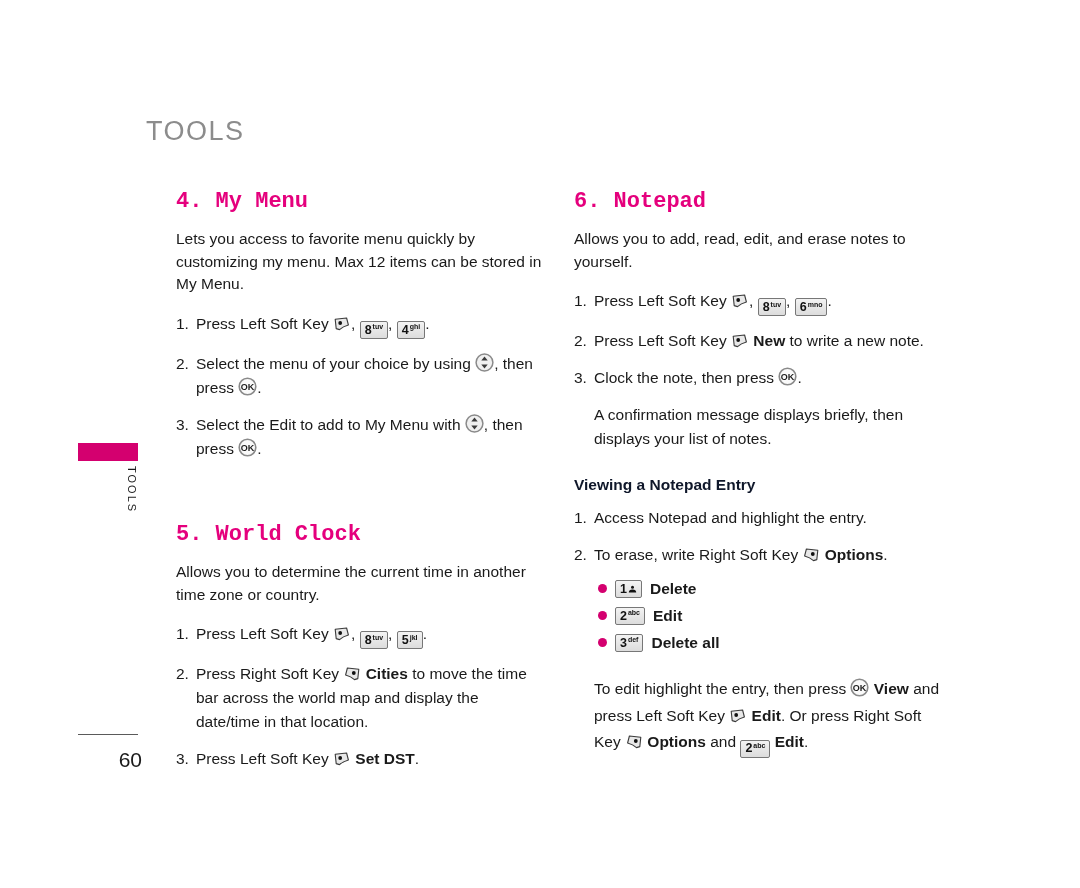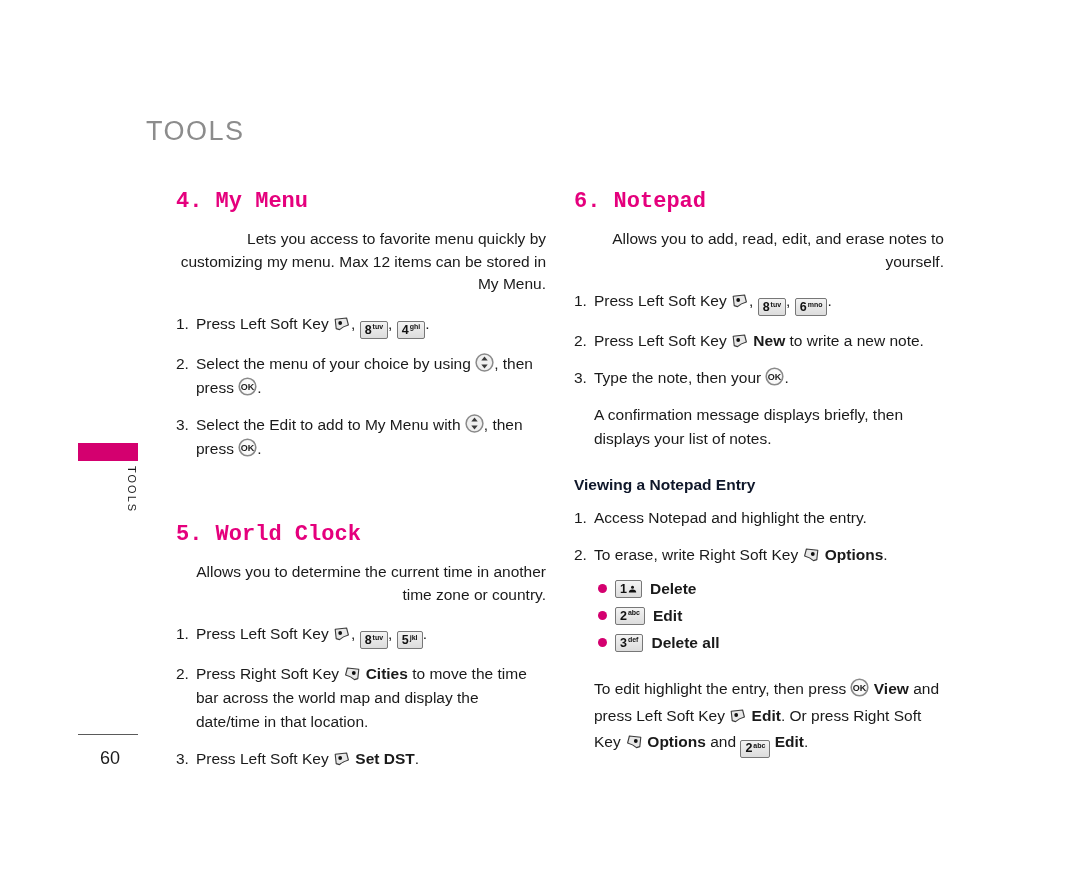--- a/index.html
+++ b/index.html
@@ -63,22 +63,22 @@
     top: 734px;
     width: 60px;
     border-top: 1.4px solid #5a5a5a;
   }
 
   .page-number {
     position: absolute;
     left: 78px;
     top: 748px;
     width: 64px;
-    text-align: center;
-    font-size: 18px;
+    text-align: right;
+    font-size: 21px;
     color: #1a1a1a;
   }
 
   
   .col {
     position: absolute;
     top: 190px;
     width: 370px;
   }
   .col-left  { left: 176px; }
@@ -98,21 +98,20 @@
     font-size: 15.5px;
     font-weight: 700;
     margin: 26px 0 12px 0;
     color: #0f172a;
   }
 
   p.intro {
     font-size: 15.5px;
     line-height: 1.45;
     margin: 0 0 16px 0;
-    text-align: right;
   }
 
   ol.steps {
     list-style: none;
     margin: 0;
     padding: 0;
     font-size: 15.5px;
     line-height: 1.55;
   }
   ol.steps > li {
@@ -362,21 +361,21 @@
               <path d="M3.2 12.6 L2.2 3.2 L13.6 2.0 L15.4 9.0 Q10 10.5 6.5 13.6 Z" fill="#e8e8e8" stroke="#3a3a3a" stroke-width="1.1" stroke-linejoin="round"></path>
               <circle cx="7.2" cy="7.0" r="1.9" fill="#111"></circle>
             </svg>
         </span>
         <b>New</b>
         <span>to write a new note.</span>
       </li>
 
       <li>
         <span class="num">3.</span>
-        <span>Type the note, then your</span>
+        <span>Clock the note, then press</span>
         <span class="icon">
           <svg width="19" height="19" viewBox="0 0 19 19">
               <circle cx="9.5" cy="9.5" r="8.3" fill="#fafafa" stroke="#8a8a8a" stroke-width="1.6"></circle>
               <text x="9.5" y="13.0" font-family="Liberation Sans, sans-serif" font-size="9" font-weight="700" fill="#1a1a1a" text-anchor="middle">OK</text>
             </svg>
         </span><span>.</span>
       </li>
     </ol>
 
     <p class="note">A confirmation message displays briefly, then displays your list of notes.</p>

